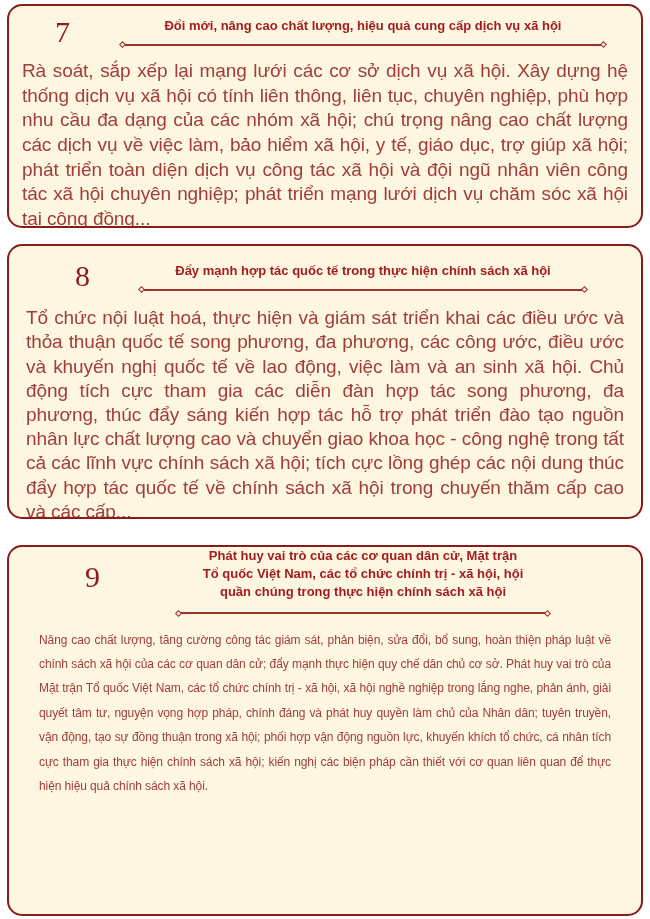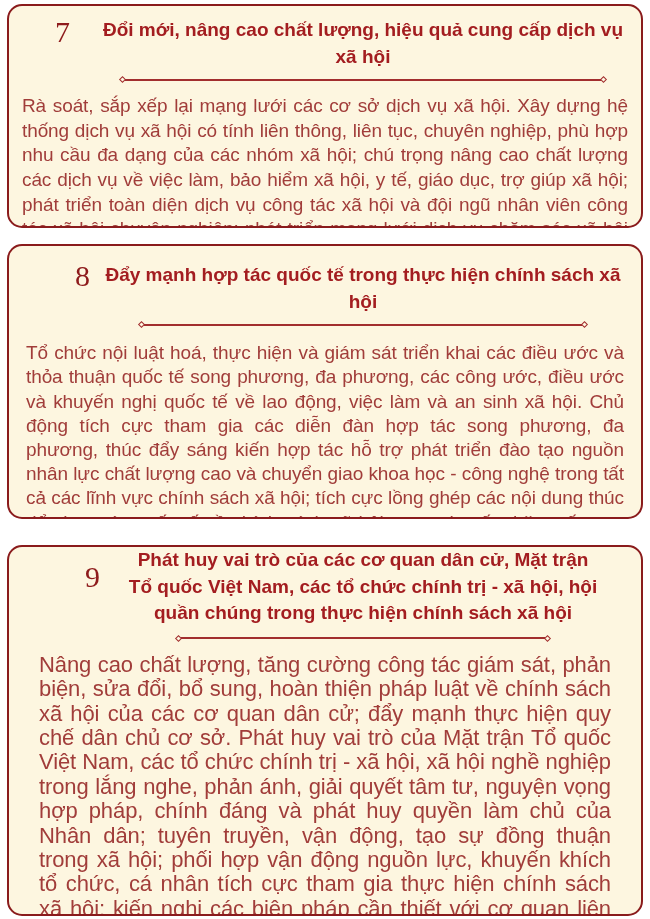--- a/index.html
+++ b/index.html
@@ -47,21 +47,21 @@
   .card-2 .number{ left:66px; top:15px; }
   .card-3 .number{ left:76px; top:15px; }
 
   .title-col{ margin:0 14px 0 90px; }
   .card-1 .title-col{ padding-top:11px; }
   .card-2 .title-col{ padding-top:16px; }
   .card-3 .title-col{ }
 
   .title{
     margin:0;
-    font-size:19px; font-weight:bold;
+    font-size:13px; font-weight:bold;
     line-height:1.4;
     color:var(--title-color);
     text-align:center;
     white-space:pre-line;
   }
 
   .divider{
     display:flex; align-items:center;
     margin:7px auto 0 auto;
   }
@@ -82,21 +82,21 @@
 
   .body-text{
     margin:12px 13px 0 13px;
     font-size:19px;
     line-height:24.6px;
     color:var(--body-color);
     text-align:justify;
     letter-spacing:-0.1px;
   }
   .card-2 .body-text{ margin:14px 17px 0 17px; line-height:24.2px; }
-  .card-3 .body-text{ margin:12px 30px 0 30px; line-height:24.4px; font-size:22px; }
+  .card-3 .body-text{ margin:12px 30px 0 30px; line-height:24.4px; font-size:12px; }
 </style>
 </head>
 <body>
 
 <div class="page">
 
   <section class="card card-1">
     <div class="header">
       <span class="number">7</span>
       <div class="title-col">

